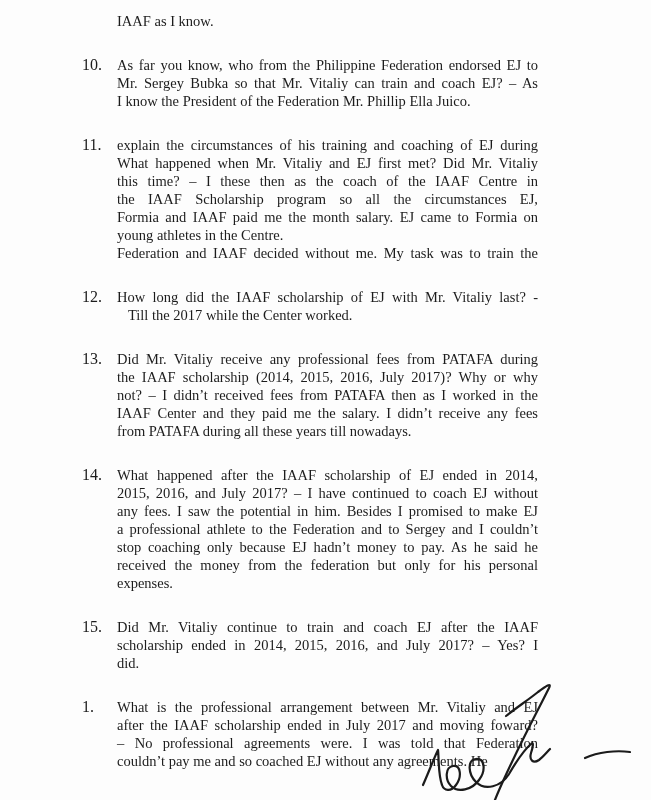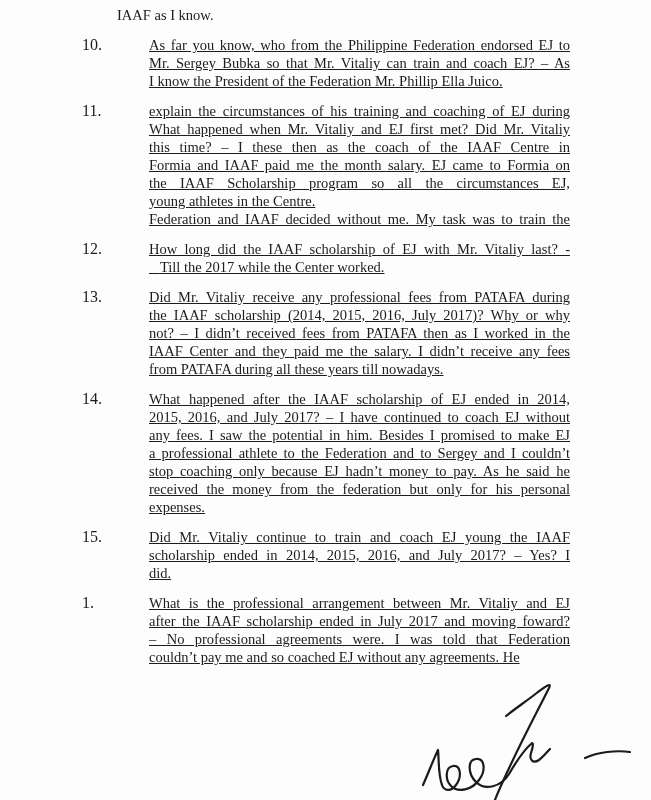--- a/index.html
+++ b/index.html
@@ -11,51 +11,49 @@
     position: relative;
     width: 651px;
     height: 800px;
     background: #fdfdfd;
     overflow: hidden;
     font-family: "Liberation Serif", "DejaVu Serif", serif;
     color: #1c1c1c;
   }
   .content {
     position: absolute;
-    top: 6px;
+    top: 12px;
     left: 82px;
     width: 460px;
   }
   .intro-line {
     margin-left: 35px;
     width: 421px;
     font-size: 14.5px;
     line-height: 18px;
     white-space: pre-wrap;
   }
   .item {
     display: flex;
-    margin-top: 12px;
-    gap: 32px;
+    margin-top: 26px;
   }
   .num {
     width: 35px;
     flex: 0 0 35px;
     font-size: 16px;
     line-height: 18px;
   }
   .text {
     width: 421px;
     flex: 0 0 421px;
     font-size: 14.5px;
     line-height: 18px;
   }
   .line {
     text-align: justify;
-    text-decoration: underline;
   }
   .jline {
     text-align-last: justify;
     white-space: normal;
   }
   .lastline {
     text-align-last: left;
     text-align: right;
     white-space: pre-wrap;
   }
@@ -90,22 +88,22 @@
             <div class="line lastline">I know the President of the Federation Mr. Phillip Ella Juico.</div>
           </div>
   </div>
 
   <div class="item">
     <div class="num">11.</div>
     <div class="text">
             <div class="line jline">explain the circumstances of his training and coaching of EJ during</div>
             <div class="line jline">What happened when Mr. Vitaliy and EJ first met? Did Mr. Vitaliy</div>
             <div class="line jline">this time? – I these then as the coach of the IAAF Centre in</div>
+            <div class="line jline">the IAAF Scholarship program so all the circumstances EJ,</div>
             <div class="line jline">Formia and IAAF paid me the month salary. EJ came to Formia on</div>
-            <div class="line jline">the IAAF Scholarship program so all the circumstances EJ,</div>
             <div class="line lastline">young athletes in the Centre.</div>
             <div class="line jline">Federation and IAAF decided without me. My task was to train the</div>
           </div>
   </div>
 
   <div class="item">
     <div class="num">12.</div>
     <div class="text">
             <div class="line jline">How long did the IAAF scholarship of EJ with Mr. Vitaliy last? -</div>
             <div class="line lastline">   Till the 2017 while the Center worked.</div>
@@ -132,21 +130,21 @@
             <div class="line jline">a professional athlete to the Federation and to Sergey and I couldn’t</div>
             <div class="line jline">stop coaching only because EJ hadn’t money to pay. As he said he</div>
             <div class="line jline">received the money from the federation but only for his personal</div>
             <div class="line lastline">expenses.</div>
           </div>
   </div>
 
   <div class="item">
     <div class="num">15.</div>
     <div class="text">
-            <div class="line jline">Did Mr. Vitaliy continue to train and coach EJ young the IAAF</div>
+            <div class="line jline">Did Mr. Vitaliy continue to train and coach EJ after the IAAF</div>
             <div class="line jline">scholarship ended in 2014, 2015, 2016, and July 2017? – Yes? I</div>
             <div class="line lastline">did.</div>
           </div>
   </div>
 
   <div class="item">
     <div class="num">1.</div>
     <div class="text">
             <div class="line jline">What is the professional arrangement between Mr. Vitaliy and EJ</div>
             <div class="line jline">after the IAAF scholarship ended in July 2017 and moving foward?</div>

